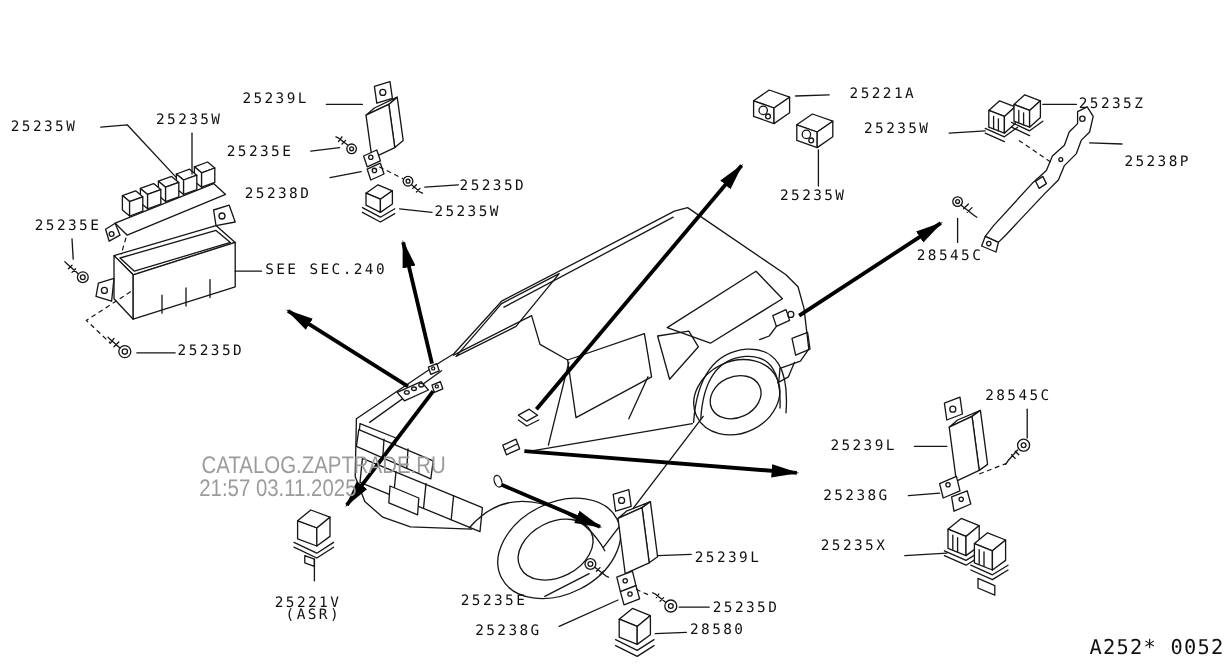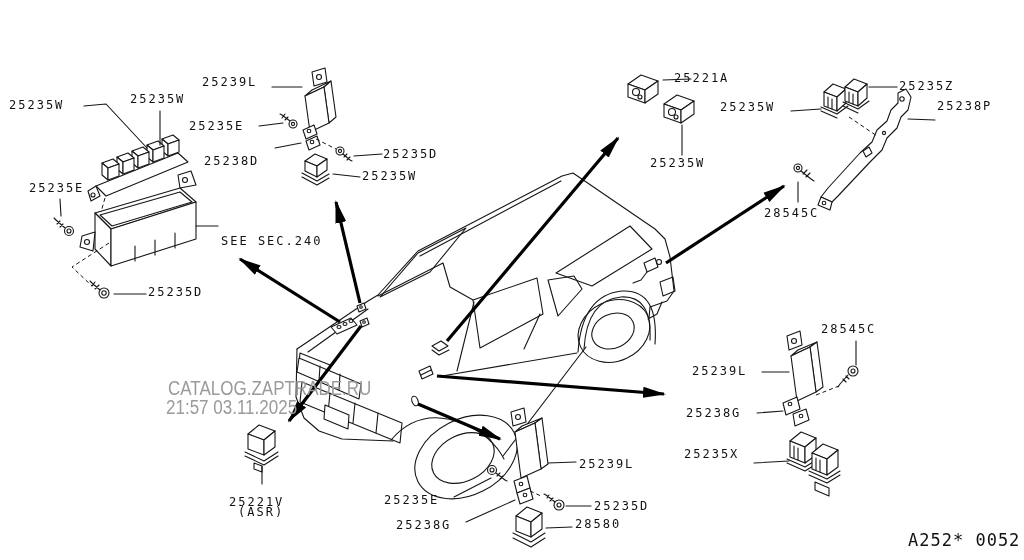--- a/index.html
+++ b/index.html
@@ -319,27 +319,27 @@
 </svg>
 
 <div class="lbl" style="left:9px;top:97px">25235W</div>
 <div class="lbl" style="left:130px;top:91px">25235W</div>
 <div class="lbl" style="left:202px;top:74px">25239L</div>
 <div class="lbl" style="left:189px;top:118px">25235E</div>
 <div class="lbl" style="left:204px;top:153px">25238D</div>
 <div class="lbl" style="left:383px;top:146px">25235D</div>
 <div class="lbl" style="left:362px;top:168px">25235W</div>
 <div class="lbl" style="left:29px;top:180px">25235E</div>
-<div class="lbl" style="left:221px;top:233px">SEE SEC.240</div>
+<div class="lbl" style="left:221px;top:216px">SEE SEC.240</div>
 <div class="lbl" style="left:148px;top:284px">25235D</div>
-<div class="lbl" style="left:674px;top:70px">25221A</div>
+<div class="lbl" style="left:708px;top:70px">25221A</div>
 <div class="lbl" style="left:720px;top:99px">25235W</div>
 <div class="lbl" style="left:650px;top:155px">25235W</div>
 <div class="lbl" style="left:899px;top:78px">25235Z</div>
-<div class="lbl" style="left:937px;top:98px">25238P</div>
+<div class="lbl" style="left:937px;top:126px">25238P</div>
 <div class="lbl" style="left:764px;top:205px">28545C</div>
 <div class="lbl" style="left:821px;top:321px">28545C</div>
 <div class="lbl" style="left:692px;top:363px">25239L</div>
 <div class="lbl" style="left:686px;top:405px">25238G</div>
 <div class="lbl" style="left:684px;top:446px">25235X</div>
 <div class="lbl" style="left:229px;top:494px">25221V</div>
 <div class="lbl" style="left:238px;top:504px">(ASR)</div>
 <div class="lbl" style="left:384px;top:492px">25235E</div>
 <div class="lbl" style="left:396px;top:517px">25238G</div>
 <div class="lbl" style="left:579px;top:456px">25239L</div>

